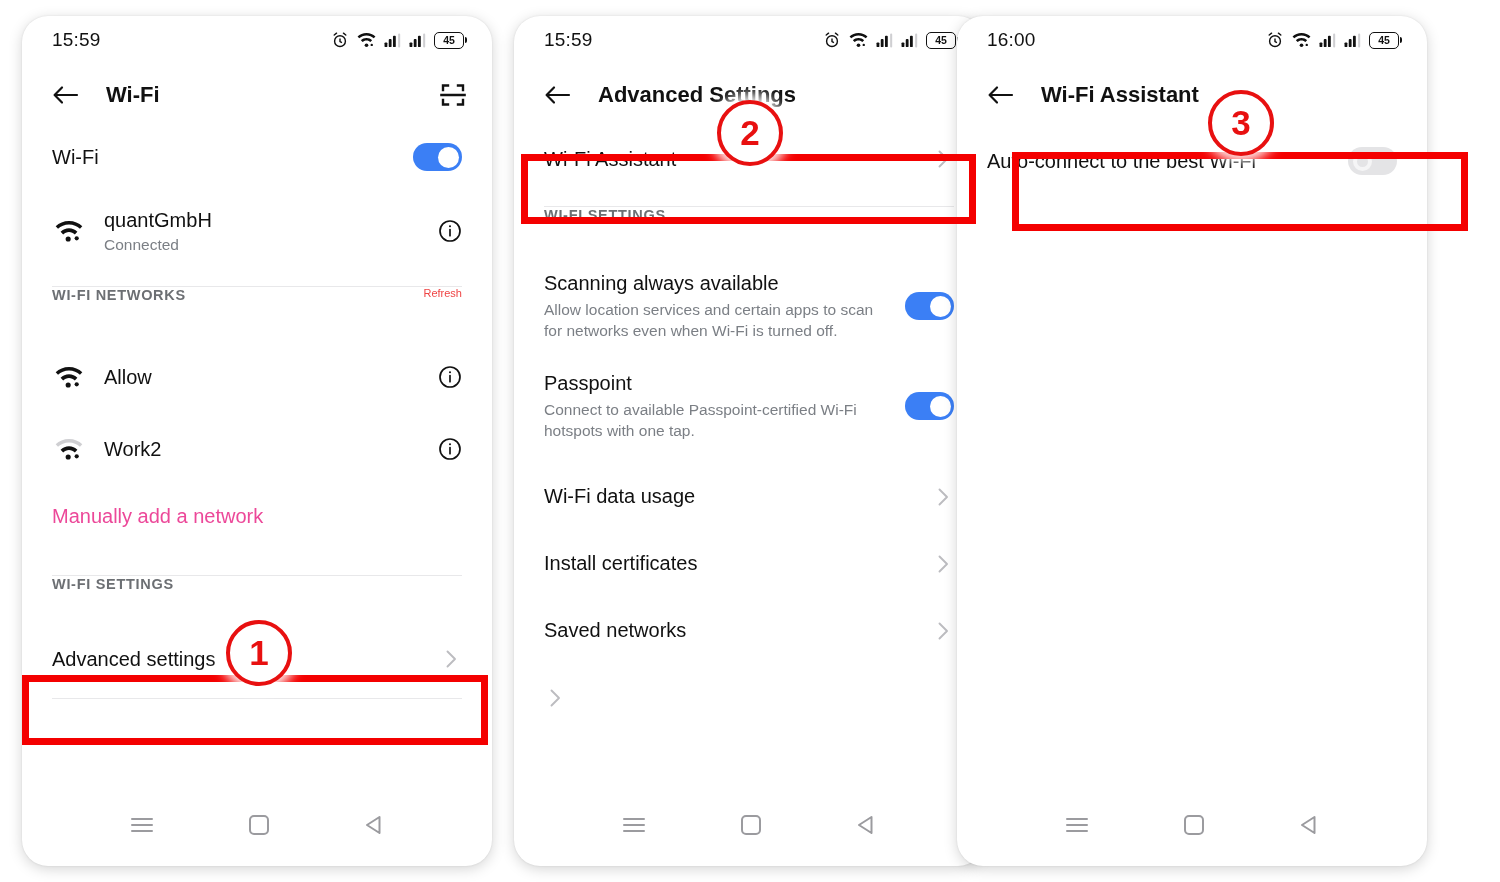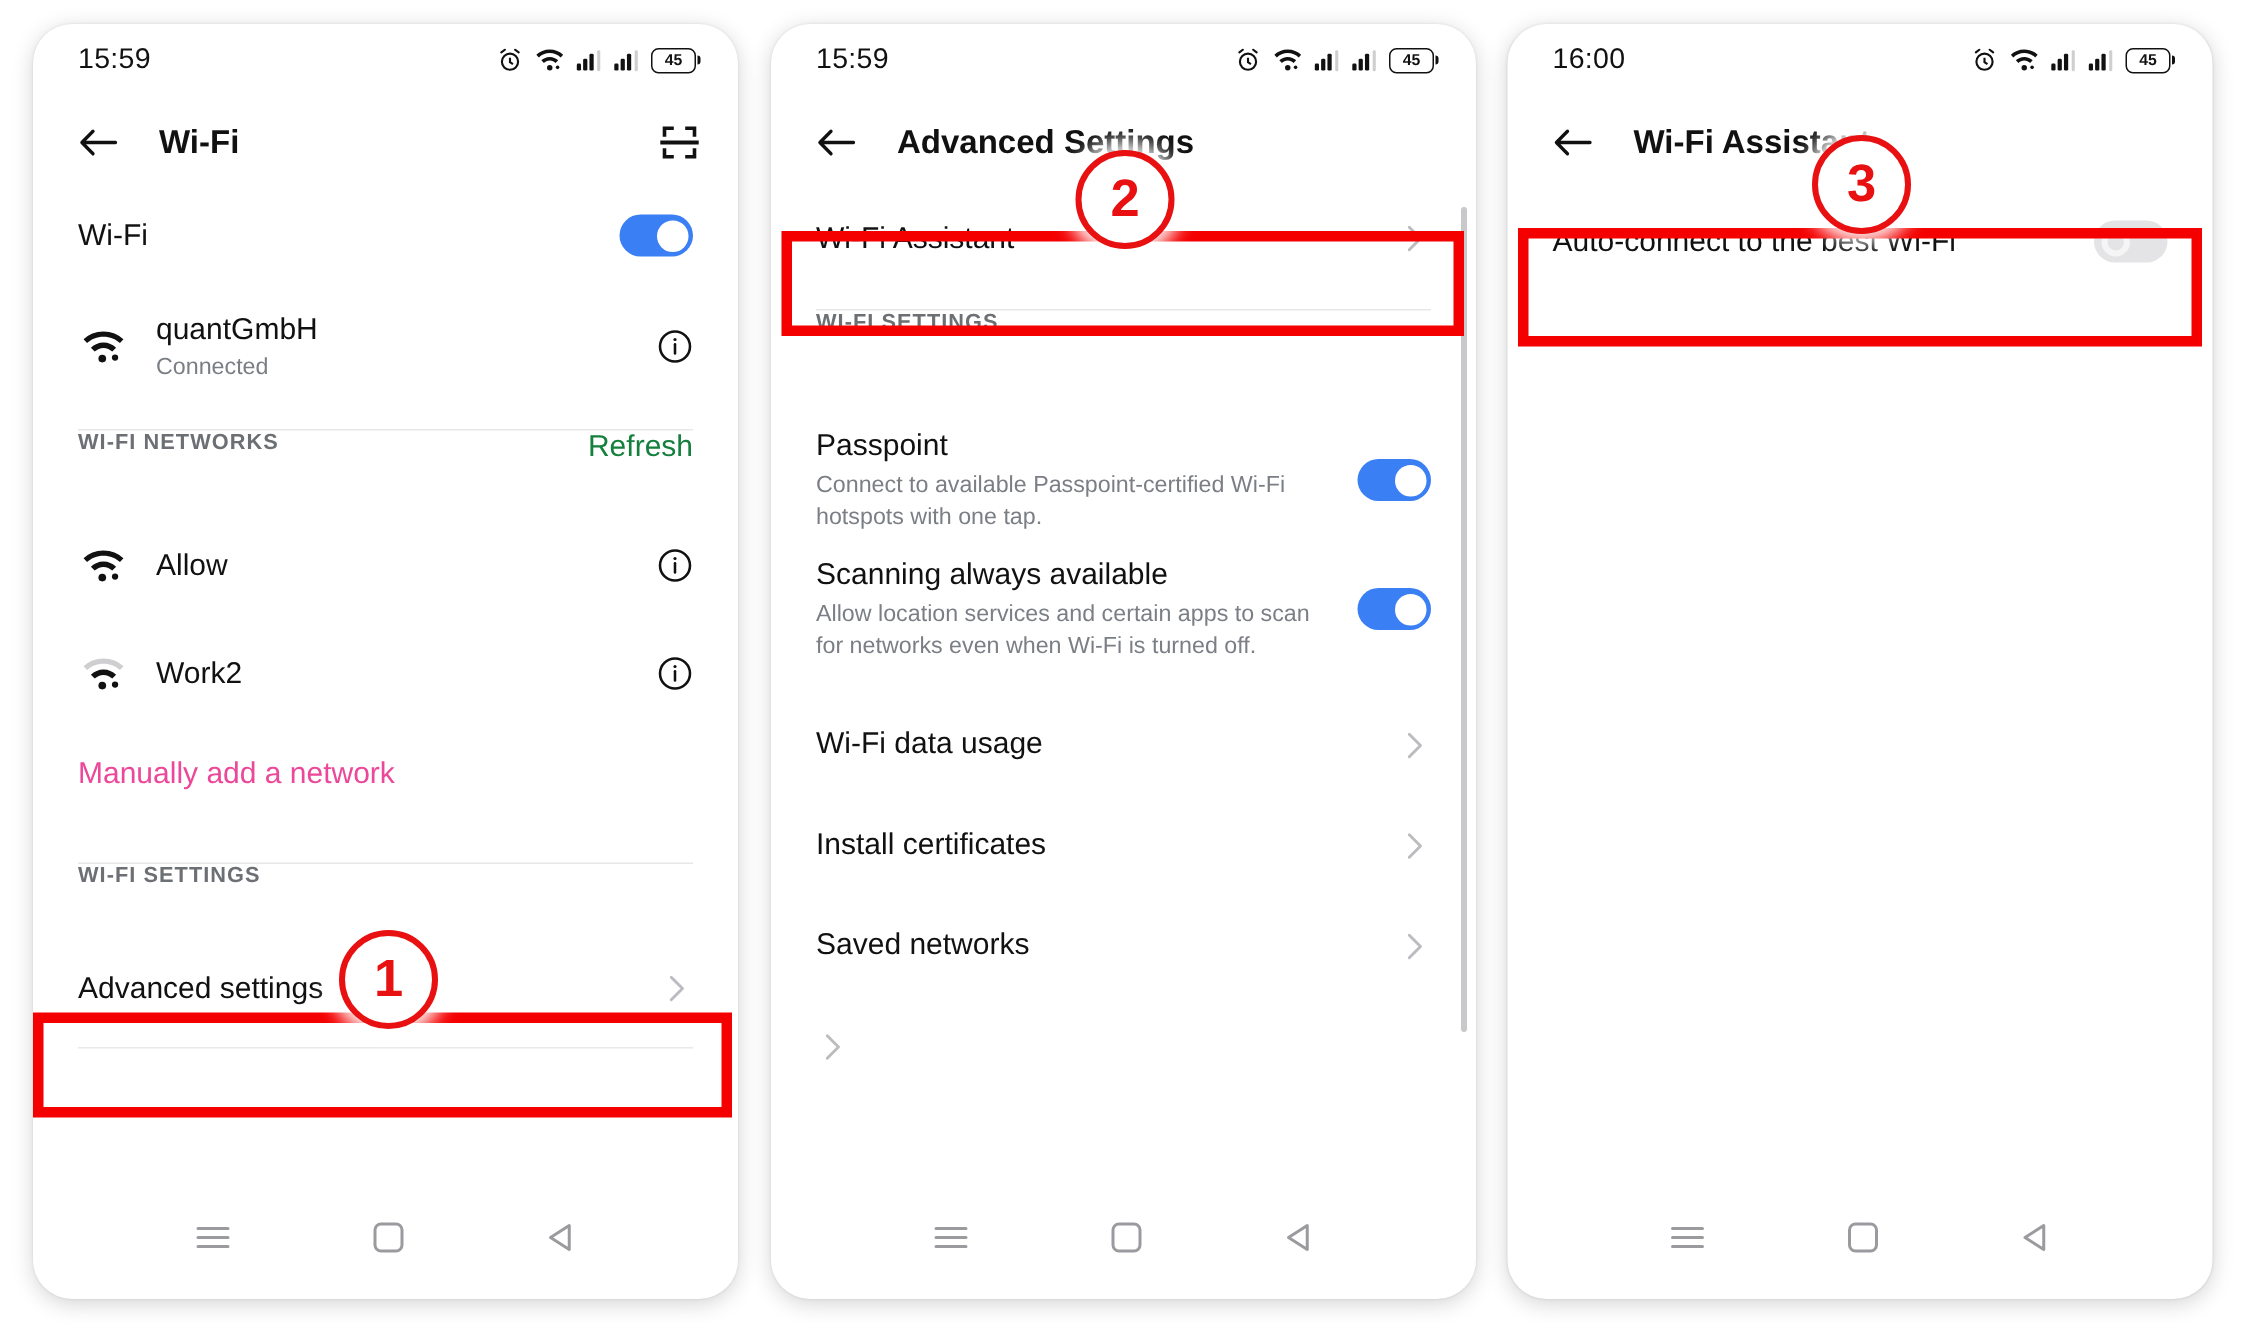--- a/index.html
+++ b/index.html
@@ -17,21 +17,21 @@
     top: 16px;
     width: 470px;
     height: 850px;
     background: #ffffff;
     border-radius: 26px;
     box-shadow: 0 3px 14px rgba(0,0,0,0.17), 0 0 2px rgba(0,0,0,0.10);
     overflow: hidden;
   }
   #phone1 { left: 22px; }
   #phone2 { left: 514px; }
-  #phone3 { left: 1005px; }
+  #phone3 { left: 957px; }
 
   
   .statusbar {
     height: 48px;
     display: flex;
     align-items: center;
     justify-content: space-between;
     padding: 0 28px 0 30px;
   }
   .clock { font-size: 19px; color: #111; letter-spacing: .2px; }
@@ -66,21 +66,21 @@
   .section-label {
     font-size: 14.5px;
     font-weight: 700;
     color: #6c6f73;
     letter-spacing: .7px;
     padding: 0 30px;
     display: flex;
     align-items: flex-start;
     justify-content: space-between;
   }
-  .link { color: #15803d; font-size: 20px; font-weight: 400; letter-spacing: 0; }
+  .link { color: #ef4444; font-size: 11px; font-weight: 400; letter-spacing: 0; }
 
   .row {
     display: flex;
     align-items: center;
     padding: 0 30px;
     min-height: 58px;
     gap: 18px;
   }
   .row .texts { flex: 1; min-width: 0; }
   .row .t1 { font-size: 20px; color: #111; line-height: 1.25; }
@@ -398,40 +398,40 @@
           </svg>
       </span>
     </div>
 
     <div class="divider" style="margin-top:14px"></div>
 
     <div class="section-label" style="height:56px">
       <span>WI-FI SETTINGS</span>
     </div>
 
+    <div class="row" style="min-height:86px;align-items:center">
+      <div class="texts">
+        <div class="t1">Scanning always available</div>
+        <div class="sub-desc">Allow location services and certain apps to scan for networks even when Wi-Fi is turned off.</div>
+      </div>
+      <div class="toggle on">
+          <span class="knob"></span>
+        </div>
+    </div>
+
     <div class="row" style="min-height:86px;align-items:center;margin-top:14px">
       <div class="texts">
         <div class="t1">Passpoint</div>
         <div class="sub-desc">Connect to available Passpoint-certified Wi-Fi hotspots with one tap.</div>
       </div>
       <div class="toggle on">
           <span class="knob"></span>
         </div>
     </div>
 
-    <div class="row" style="min-height:86px;align-items:center">
-      <div class="texts">
-        <div class="t1">Scanning always available</div>
-        <div class="sub-desc">Allow location services and certain apps to scan for networks even when Wi-Fi is turned off.</div>
-      </div>
-      <div class="toggle on">
-          <span class="knob"></span>
-        </div>
-    </div>
-
     <div class="row" style="min-height:67px;margin-top:14px">
       <div class="texts">
           <div class="t1">Wi-Fi data usage</div>
         </div>
       <span class="chev">
         <svg width="22" height="22" viewBox="0 0 22 22" fill="none" stroke="#bcbcc0" stroke-width="1.9" stroke-linecap="round" stroke-linejoin="round">
             <path d="M7.5 3.5 15 11l-7.5 7.5"></path>
           </svg>
       </span>
     </div>

